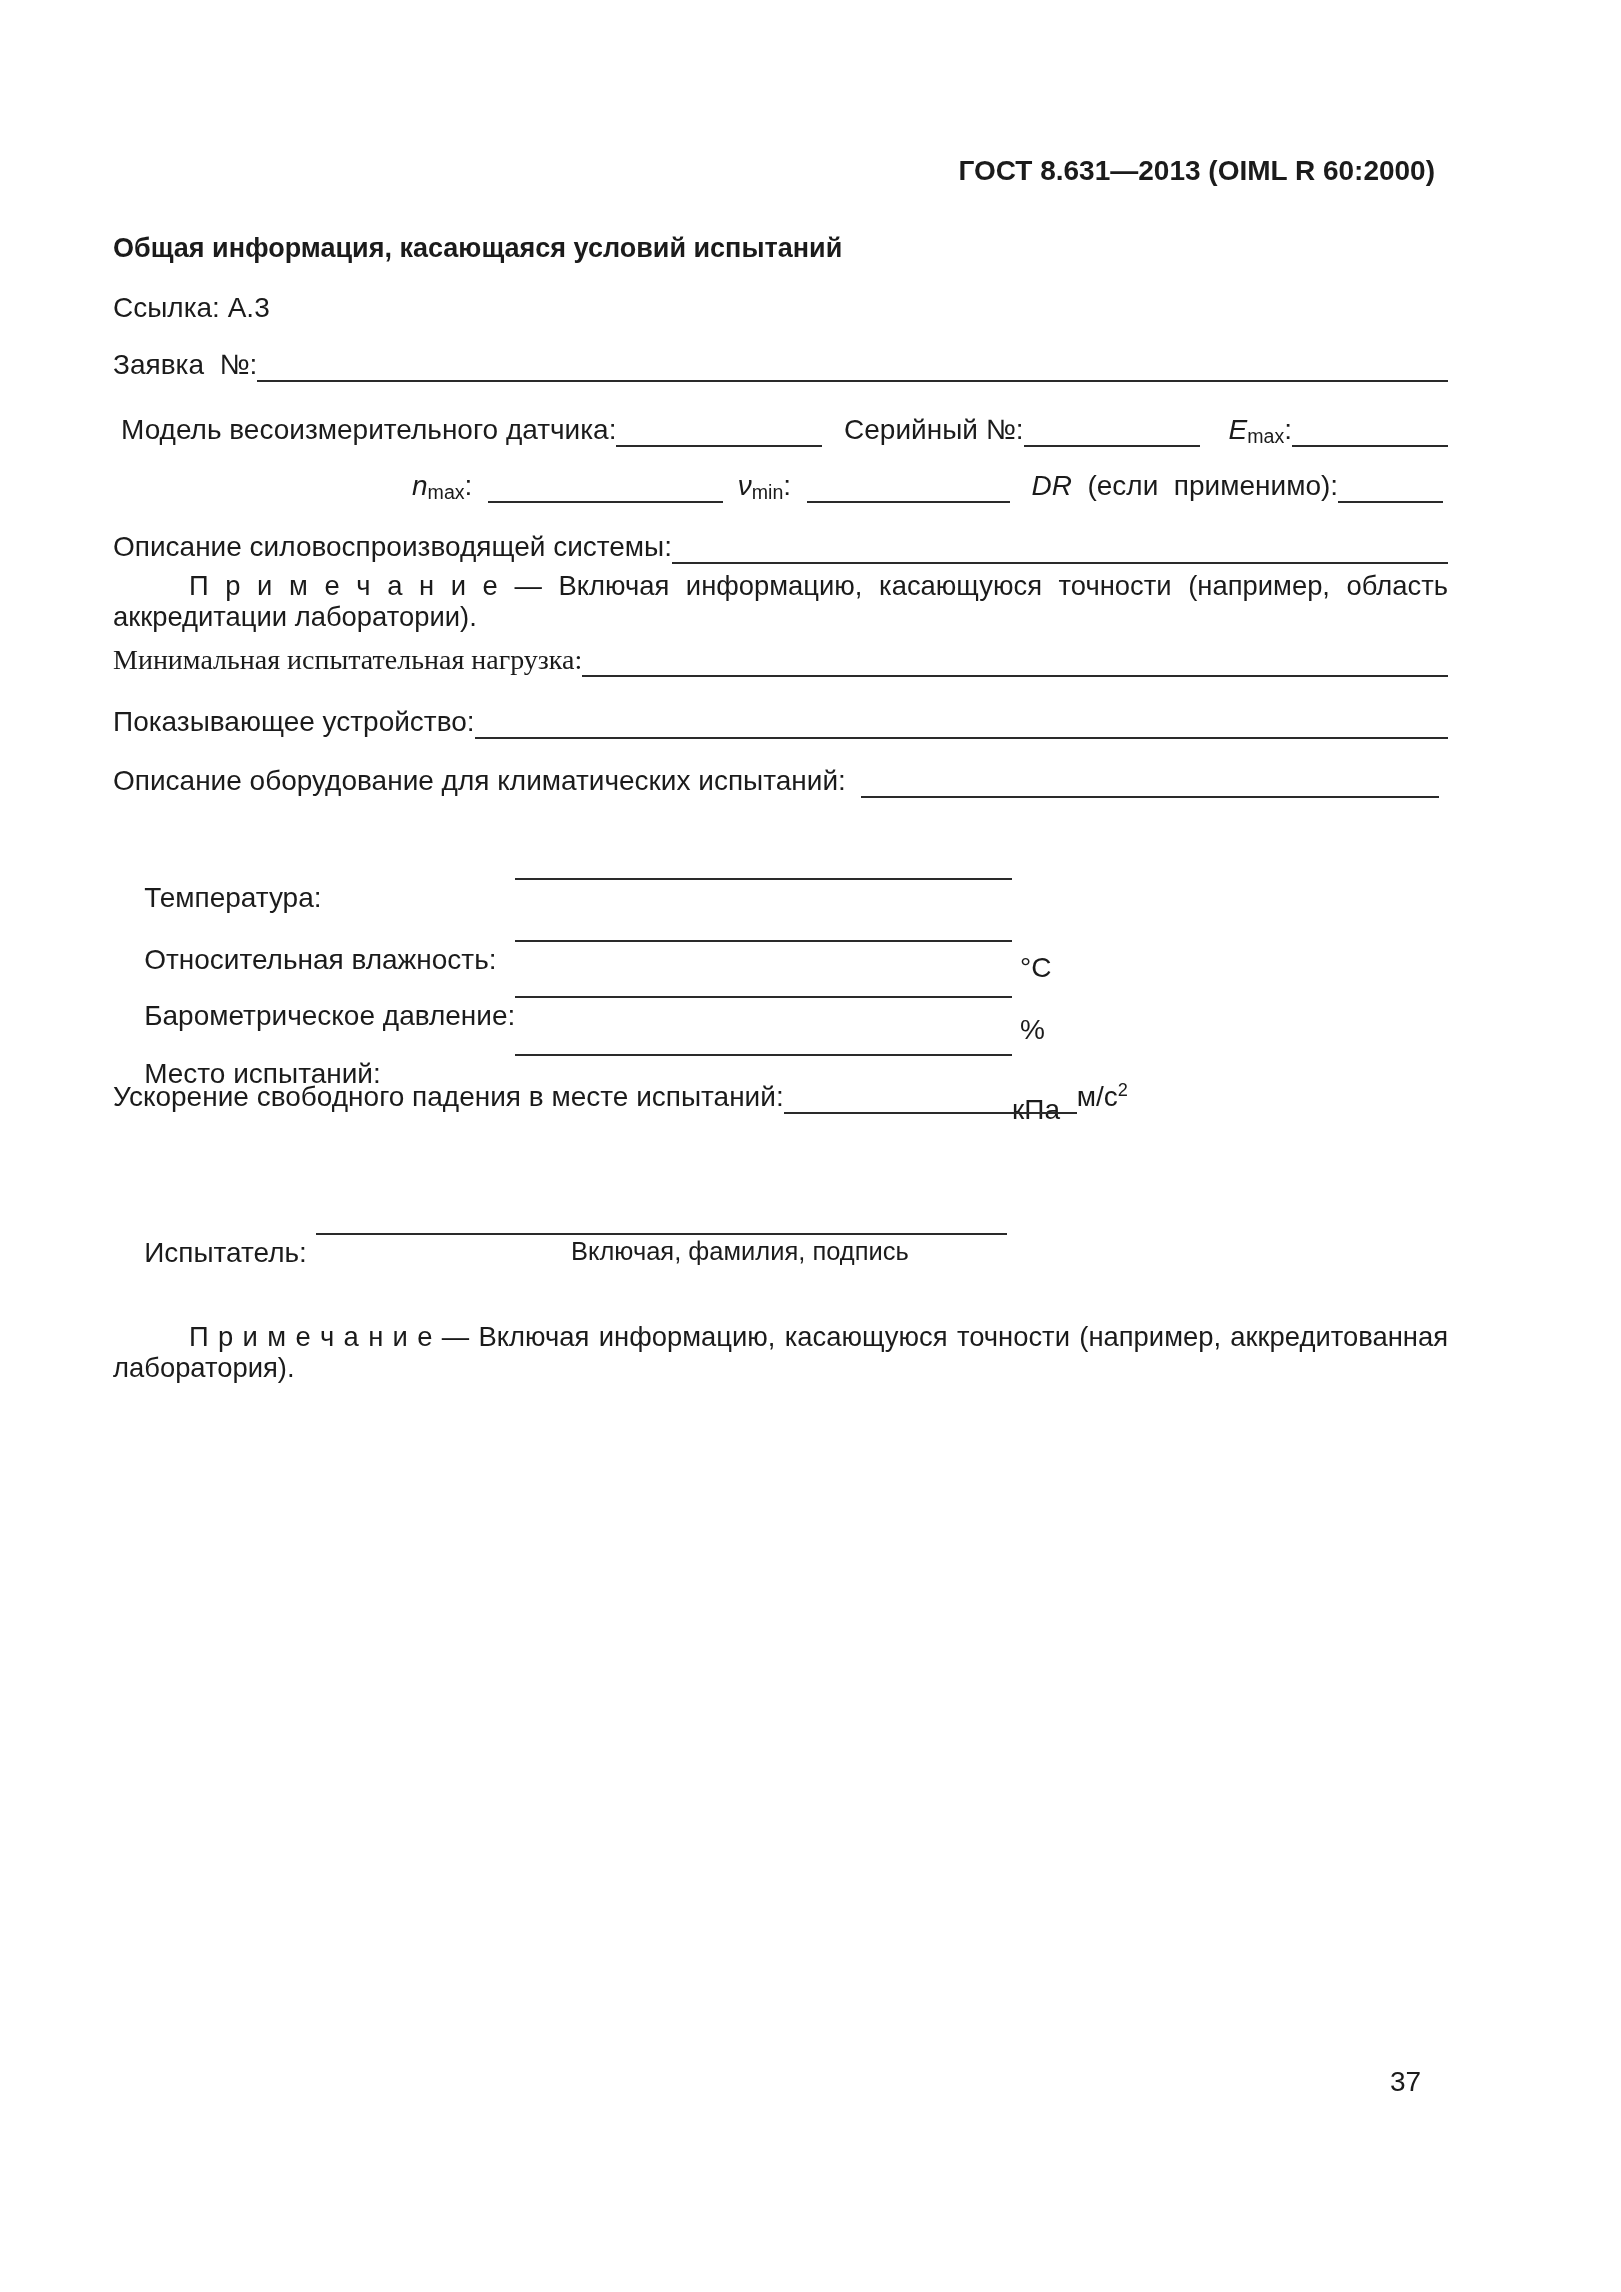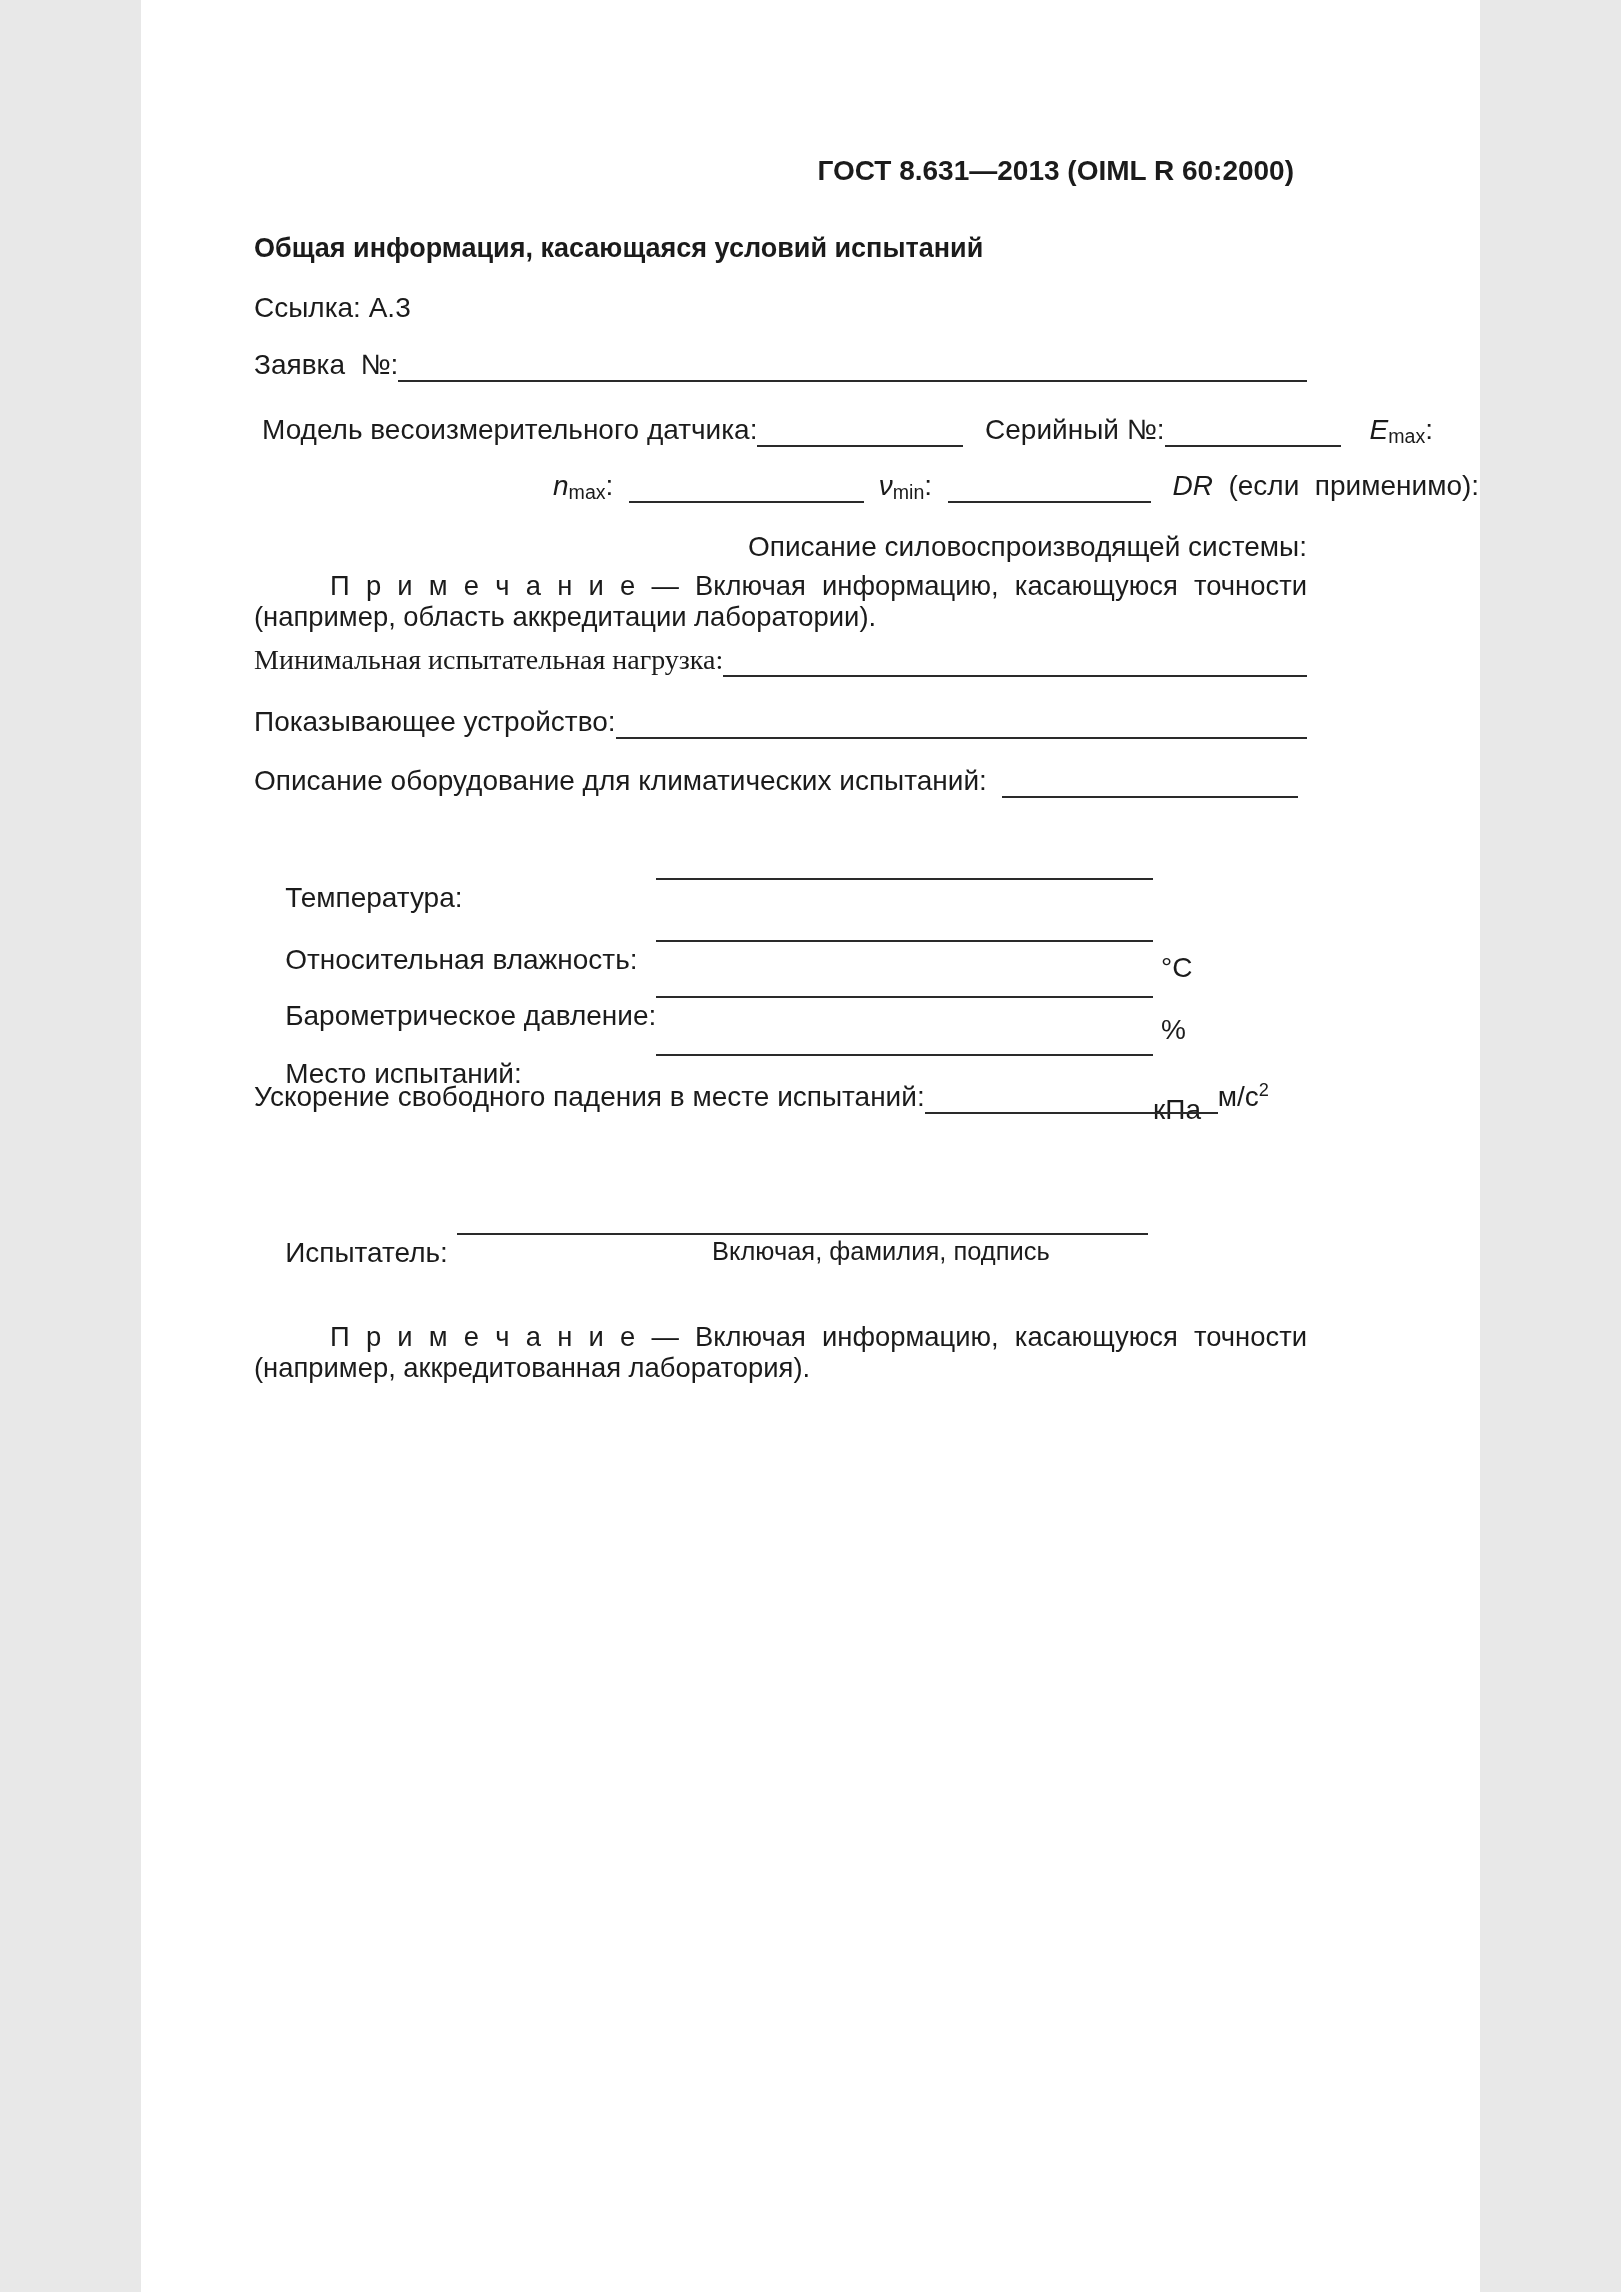--- a/index.html
+++ b/index.html
@@ -1,18 +1,18 @@
 <!DOCTYPE html>
 <html><head>
 <meta charset="utf-8">
 <style>
   html,body{margin:0;padding:0;background:#e8e8e8;}
   .page{
     position:relative;
-    width:1339px;height:2293px;
+    width:1621px;height:2293px;
     margin:0 auto;
     background:#ffffff;
     font-family:"Liberation Sans","DejaVu Sans",sans-serif;
     color:#1b1b1b;
     overflow:hidden;
   }
   .row{
     position:absolute;
     font-size:28px;
     line-height:35px;
@@ -48,21 +48,21 @@
     text-align:justify;text-indent:76px;
     white-space:normal;
   }
   
   #r-header{top:153px;right:186px;left:auto;display:block;height:auto;}
   #r-title{top:231px;left:113px;display:block;height:auto;font-size:27px;}
   #r-ref{top:290px;left:113px;display:block;height:auto;}
   #r-app{top:347px;left:113px;right:173px;text-align:center;}
   #r-model{top:412px;left:113px;right:173px;margin-left:8px;}
   #r-nmax{top:468px;left:412px;right:178px;}
-  #r-force{top:529px;left:113px;right:173px;flex-direction:column;}
+  #r-force{top:529px;left:113px;right:173px;}
   #r-note1{top:570px;}
   #r-minload{top:642px;left:113px;right:173px;font-family:Liberation Serif, serif;}
   #r-indicator{top:704px;left:113px;right:173px;text-align:right;}
   #r-climate{top:763px;left:113px;right:182px;}
   #r-temp{top:845px;left:113px;right:173px;display:block;}
   #r-hum{top:907px;left:113px;right:173px;display:block;}
   #r-press{top:963px;left:113px;right:173px;display:block;}
   #r-mesto{top:1021px;left:113px;right:173px;display:block;}
   #r-grav{top:1079px;left:113px;}
   #r-tester{top:1200px;left:113px;right:173px;display:block;}

